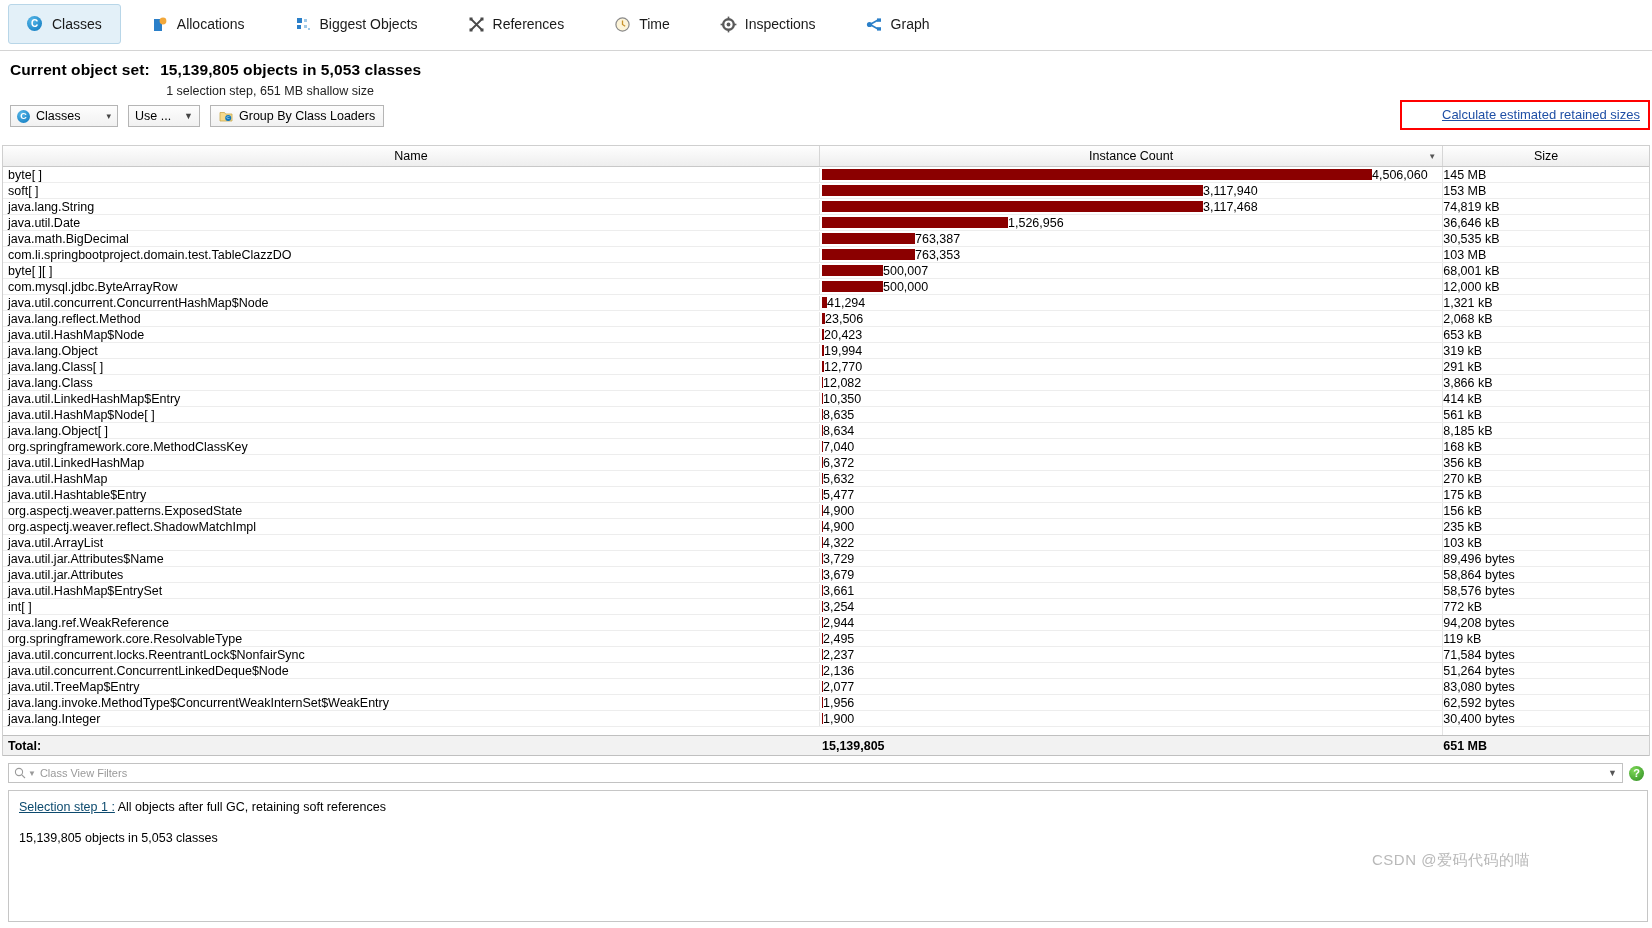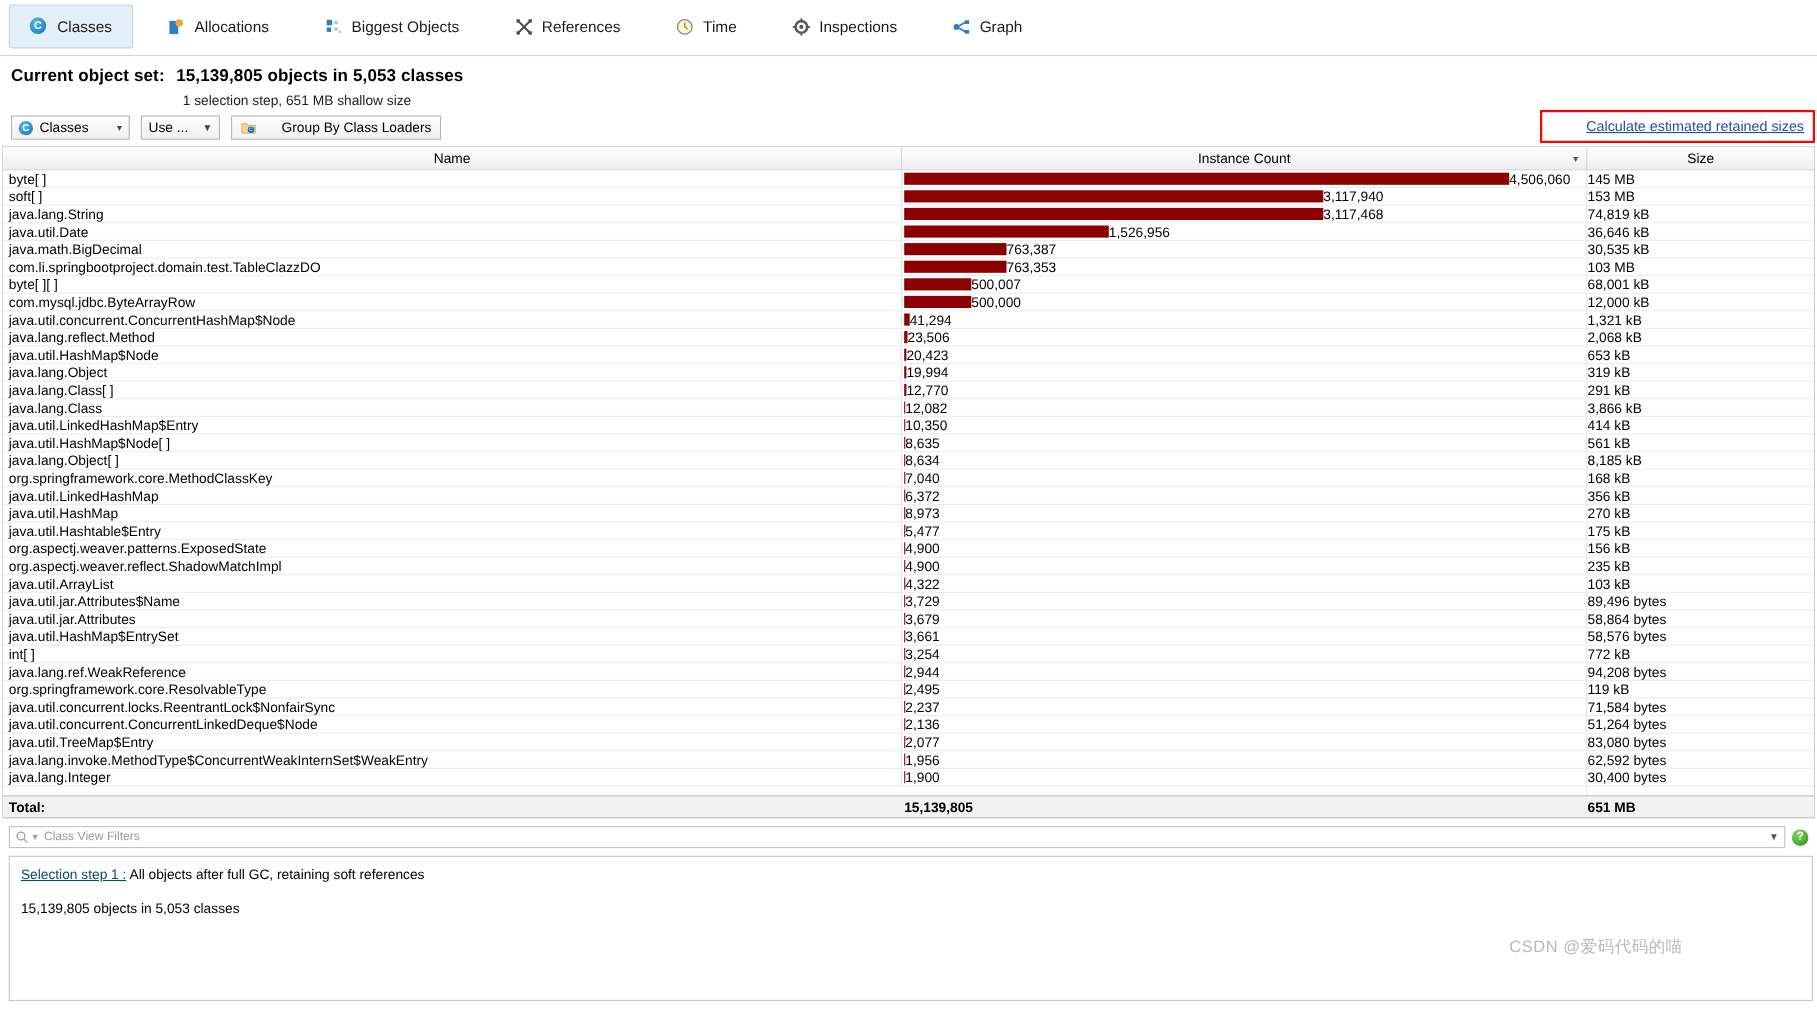--- a/index.html
+++ b/index.html
@@ -59,39 +59,39 @@
     height:22px;box-sizing:border-box;
     border:1px solid #b5b5b5;
     background:linear-gradient(#fdfdfd,#f1f1f1);
     padding:0 6px;
     font-size:12.5px;
     min-width:108px;
     position:relative;
   }
   .tb-combo .caret{margin-left:auto;font-size:9px;color:#444;}
   .tb-btn{
-    display:flex;align-items:center;gap:23px;
+    display:flex;align-items:center;gap:6px;
     height:22px;box-sizing:border-box;
     border:1px solid #b5b5b5;
     background:linear-gradient(#fdfdfd,#f1f1f1);
     padding:0 8px;font-size:12.5px;
   }
   #retained-wrap{
     position:absolute;right:2px;top:2px;
     border:2px solid #ff0000;
     padding:5px 8px 6px 8px;
     width:250px;
     box-sizing:border-box;
     text-align:right;
   }
   #retained-link{
     color:#1f4fa5;text-decoration:underline;font-size:13px;white-space:nowrap;
   }
   
-  #tablewrap{margin:0 2px 0 2px;border:1px solid #cfcfcf;border-bottom:none;}
+  #tablewrap{margin:12px 2px 0 2px;border:1px solid #cfcfcf;border-bottom:none;}
   .thead{
     display:flex;height:20px;align-items:center;
     background:linear-gradient(#fefefe,#eeeeee);
     border-bottom:1px solid #c8c8c8;
     font-size:12.5px;
   }
   .th{
     display:flex;align-items:center;justify-content:center;
     height:100%;box-sizing:border-box;
     border-right:1px solid #d6d6d6;
@@ -452,21 +452,21 @@
         <div class="c-count">
           <span class="bar" style="width: 1px; background: rgb(139, 0, 0);"></span>
           <span class="cnt">6,372</span>
         </div>
         <div class="c-size">356 kB</div>
       </div>
       <div class="row">
         <div class="c-name">java.util.HashMap</div>
         <div class="c-count">
           <span class="bar" style="width: 1px; background: rgb(139, 0, 0);"></span>
-          <span class="cnt">8,973</span>
+          <span class="cnt">5,632</span>
         </div>
         <div class="c-size">270 kB</div>
       </div>
       <div class="row">
         <div class="c-name">java.util.Hashtable$Entry</div>
         <div class="c-count">
           <span class="bar" style="width: 1px; background: rgb(139, 0, 0);"></span>
           <span class="cnt">5,477</span>
         </div>
         <div class="c-size">175 kB</div>

